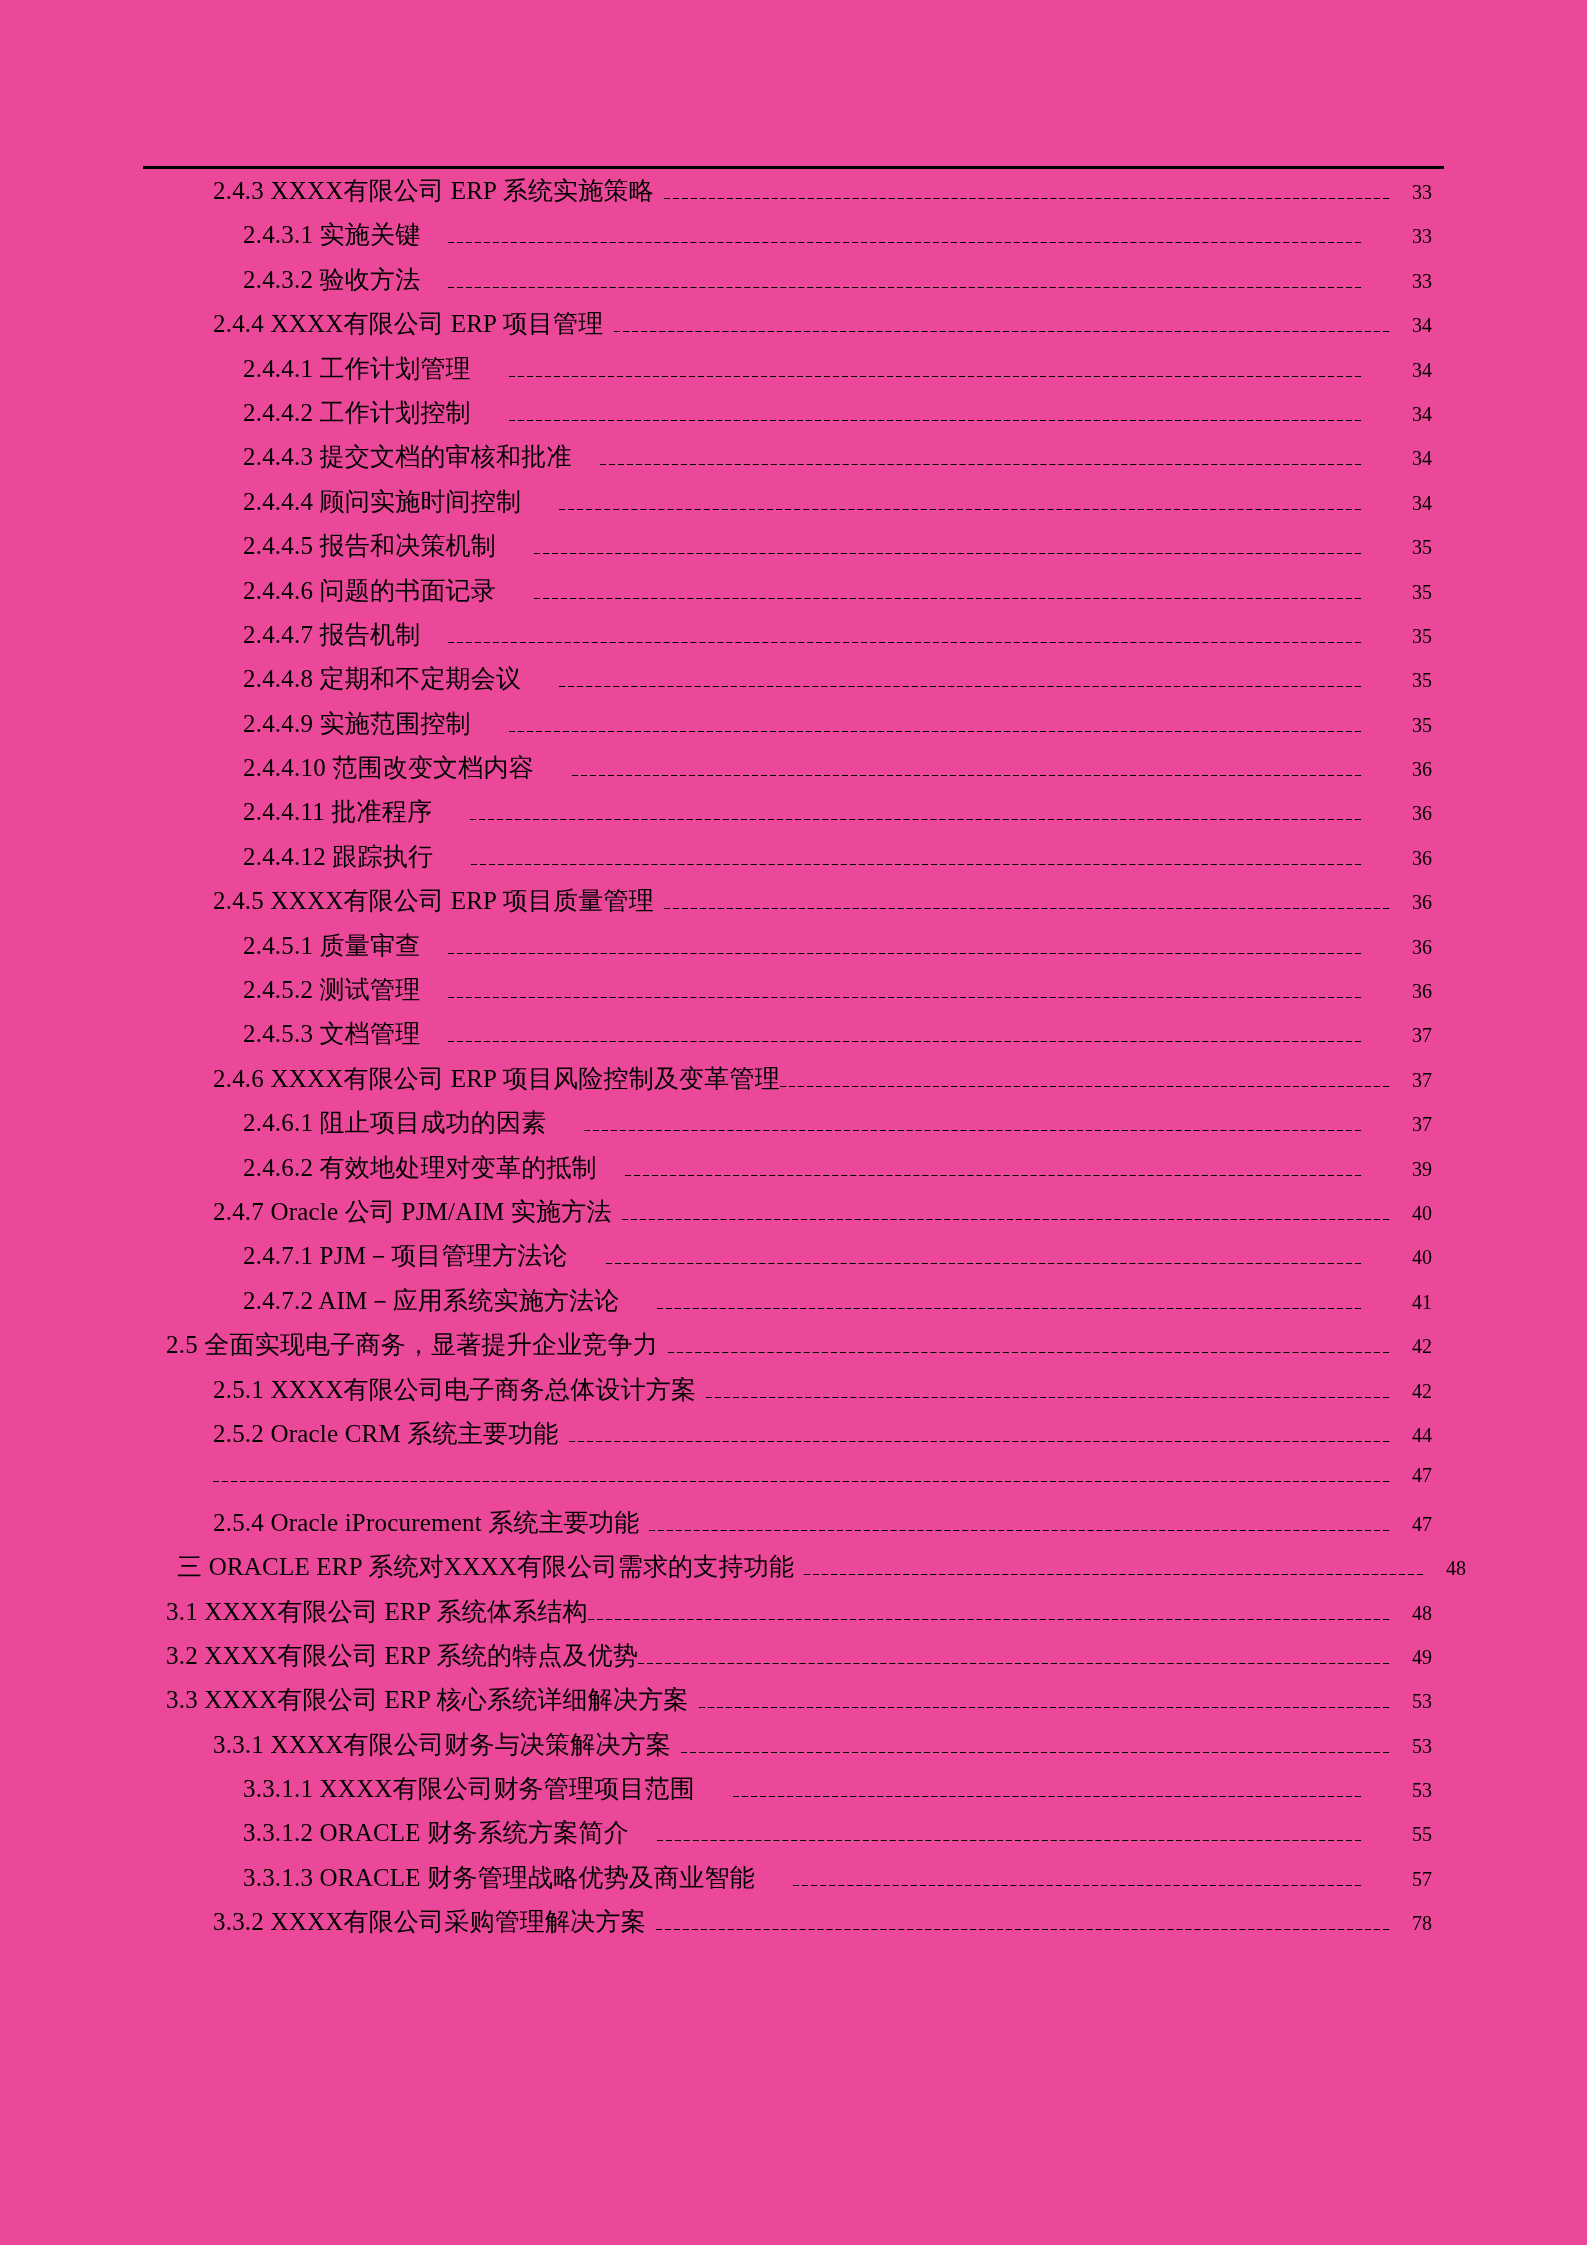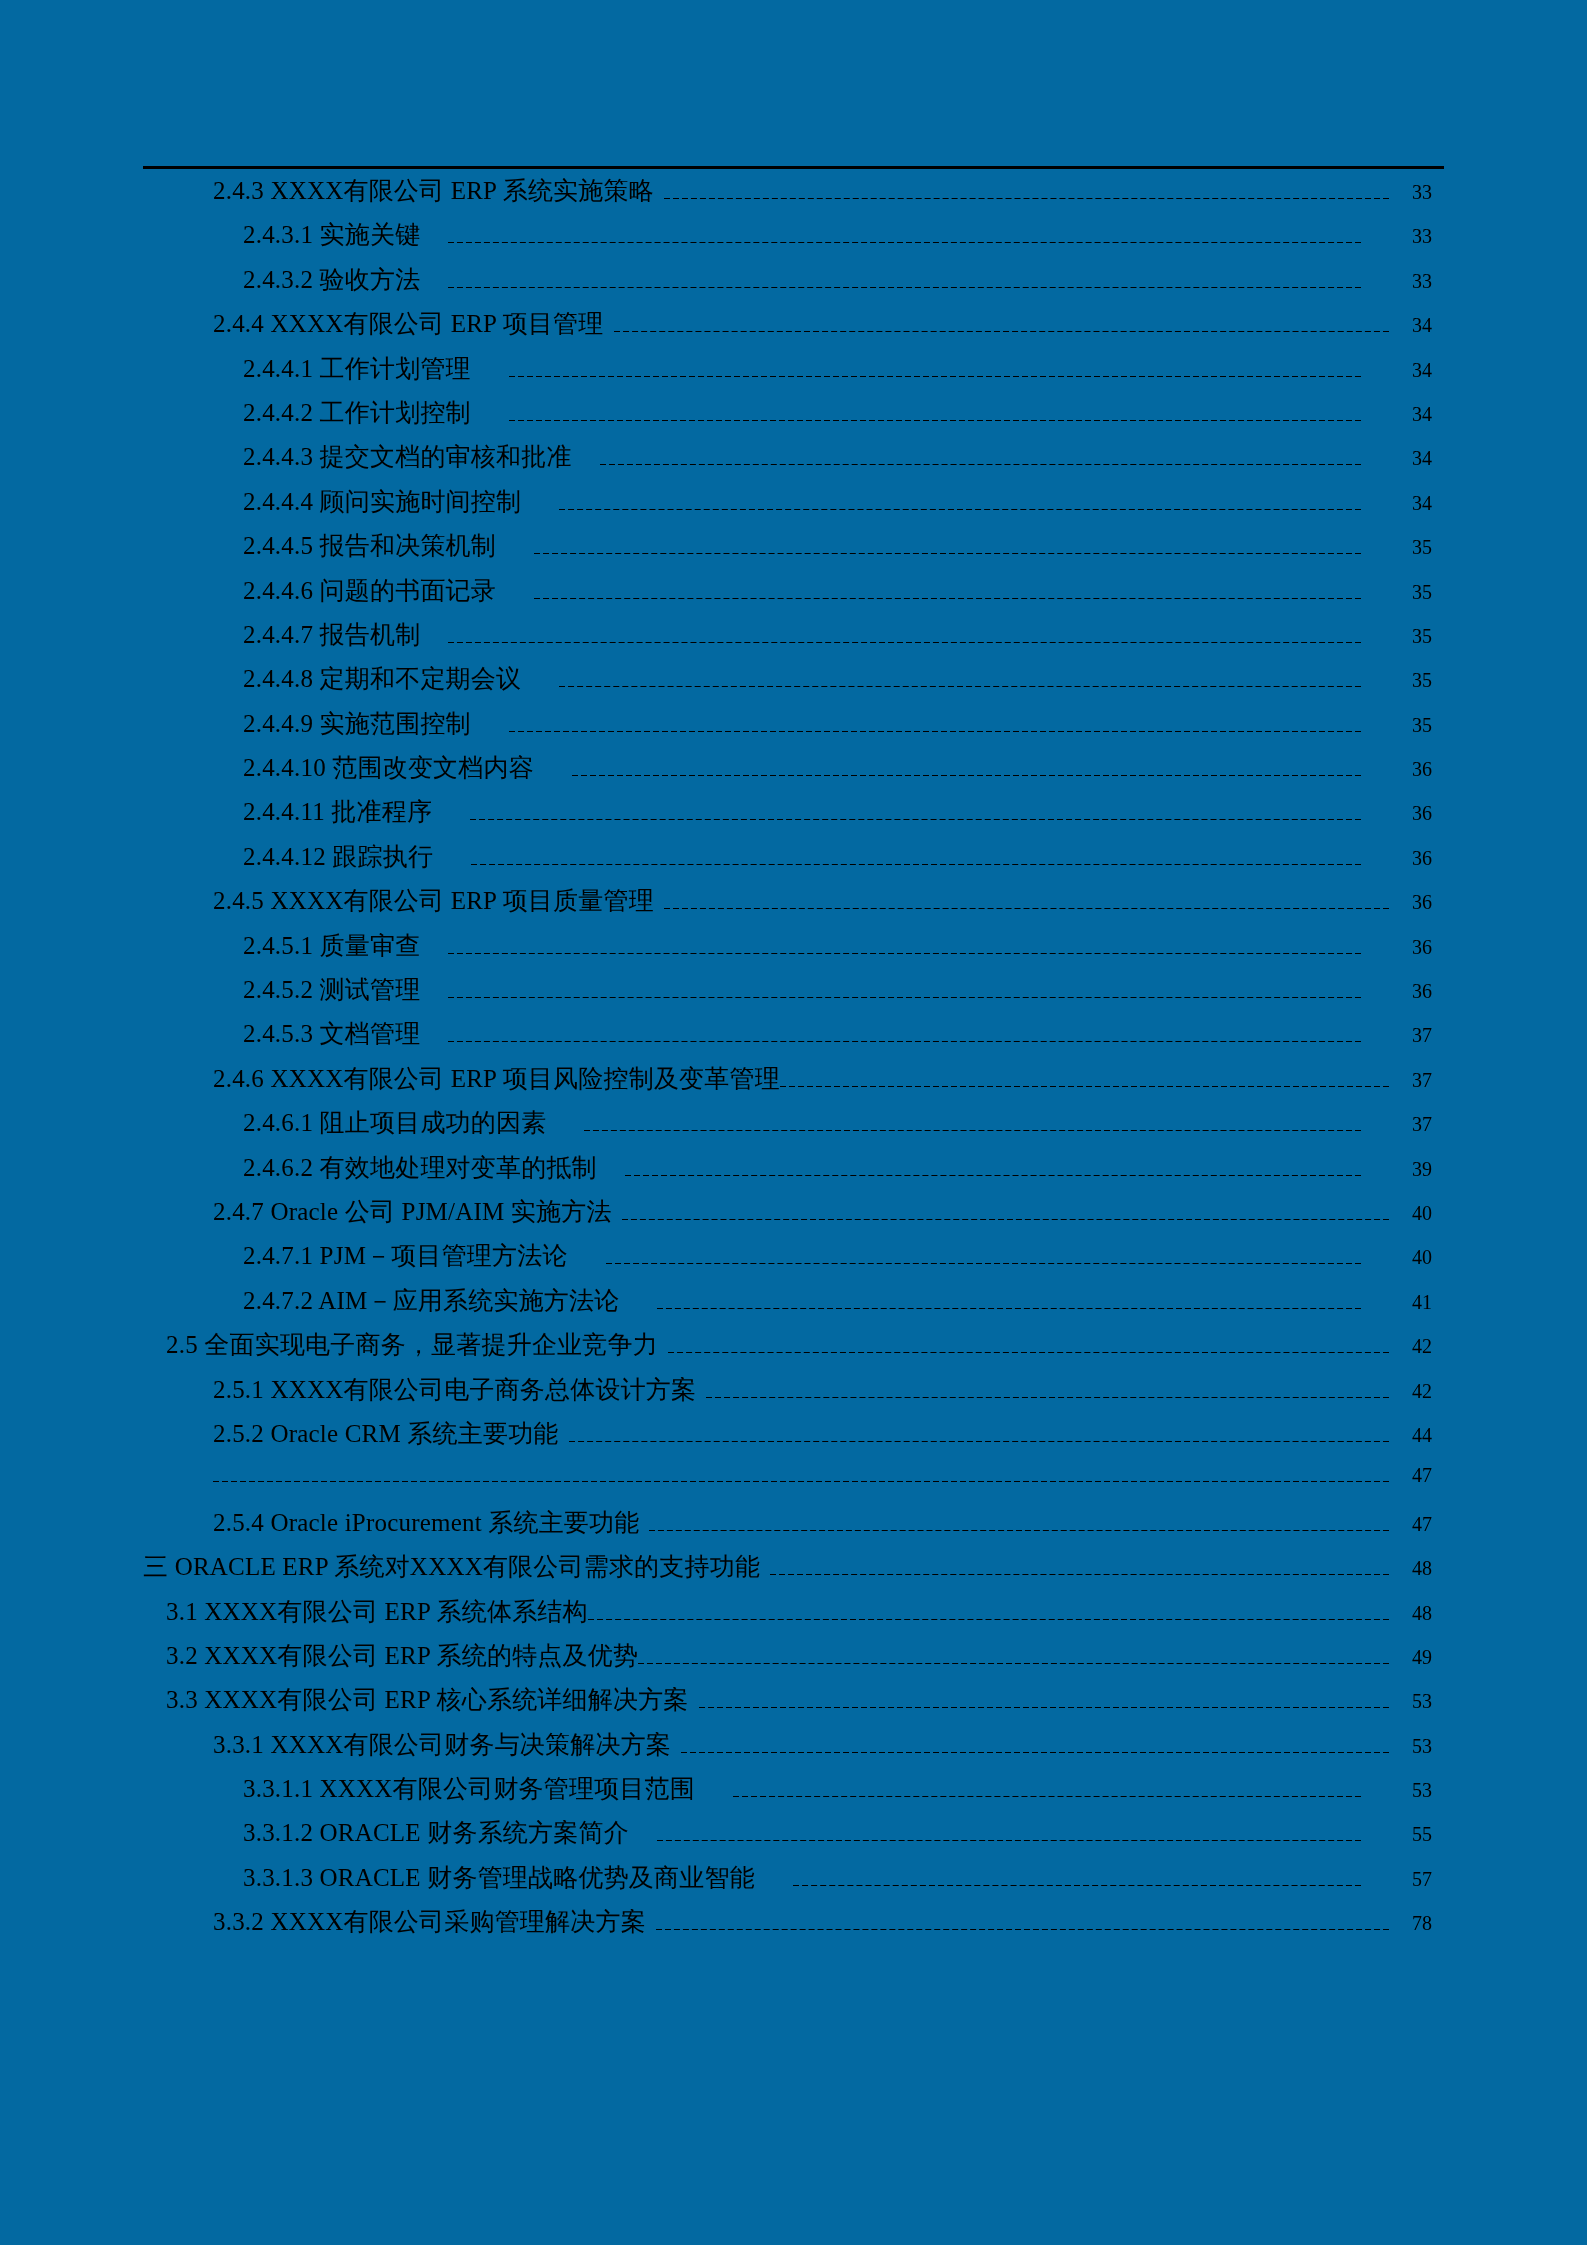--- a/index.html
+++ b/index.html
@@ -8,21 +8,21 @@
     background: #ffffff;
   }
   body {
     font-family: "Liberation Serif", "DejaVu Serif", serif;
     color: #000000;
   }
   .page {
     position: relative;
     width: 1587px;
     height: 2245px;
-    background: #0369a1;
+    background: #ec4899;
     margin: 0 auto;
     box-sizing: border-box;
     overflow: hidden;
   }
   .header-rule {
     position: absolute;
     left: 143px;
     top: 166px;
     width: 1301px;
     height: 3px;
@@ -67,21 +67,21 @@
   }
   .entry-page {
     flex: 0 0 auto;
     font-size: 20px;
     line-height: 1.0;
     text-align: center;
     min-width: 44px;
     padding-left: 11px;
   }
   
-  .lvl-0 { padding-left: 0px; }
+  .lvl-0 { padding-left: 0px; margin-left: 34px; }
   .lvl-1 { padding-left: 23px; }
   .lvl-2 { padding-left: 70px; }
   .lvl-3 { padding-left: 100px; gap: 28px; }
   
   .gap-wide .entry-label { padding-right: 10px; }
   .gap-none .entry-label { padding-right: 0px; }
 </style>
 </head>
 <body>
 

